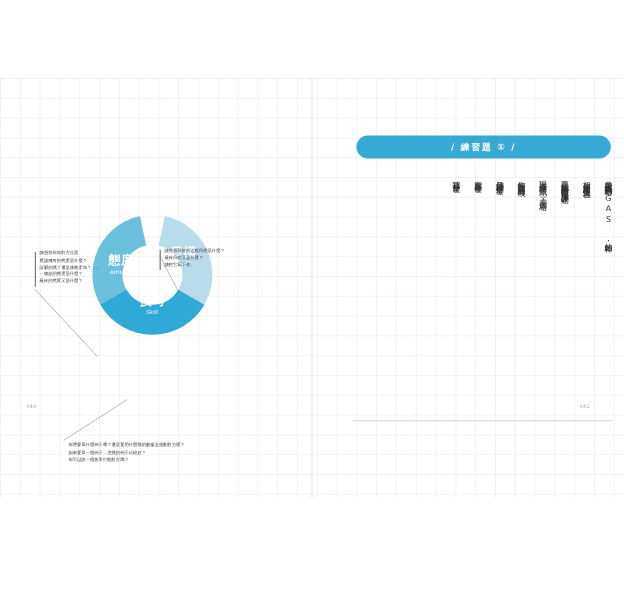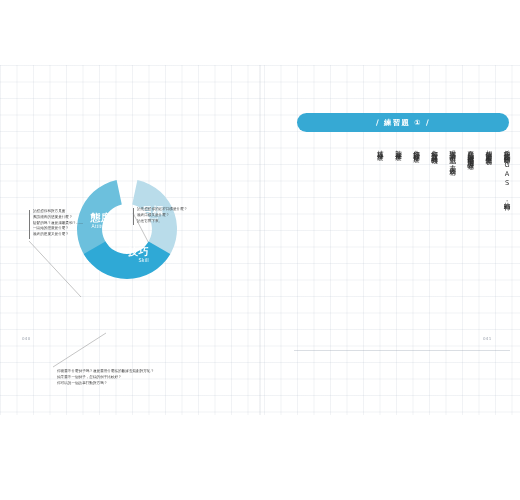--- a/index.html
+++ b/index.html
@@ -37,21 +37,21 @@
 
   .seg-label{
     position:absolute;color:#ffffff;text-align:center;
     line-height:1.0;pointer-events:none;
   }
   .seg-label .cn{font-size:10px;font-weight:bold;letter-spacing:0.5px;display:block;}
   .seg-label .en{font-size:4.6px;display:block;margin-top:1.5px;letter-spacing:0.4px;}
 
   #lbl-attitude{left:6px;top:38px;width:44px;}
   #lbl-goal{left:58px;top:31px;width:44px;}
-  #lbl-skill{left:32px;top:72px;width:44px;text-align:right;}
+  #lbl-skill{left:32px;top:72px;width:44px;}
 
   
   .callout{position:absolute;}
   .callout .ctext{
     font-size:3.6px;line-height:1.62;color:#3a3a3a;white-space:nowrap;
     font-family:"DejaVu Sans","Liberation Sans",sans-serif;
   }
   .callout .ctext div{white-space:nowrap;}
 
   #callout-attitude{left:33px;top:144px;}

